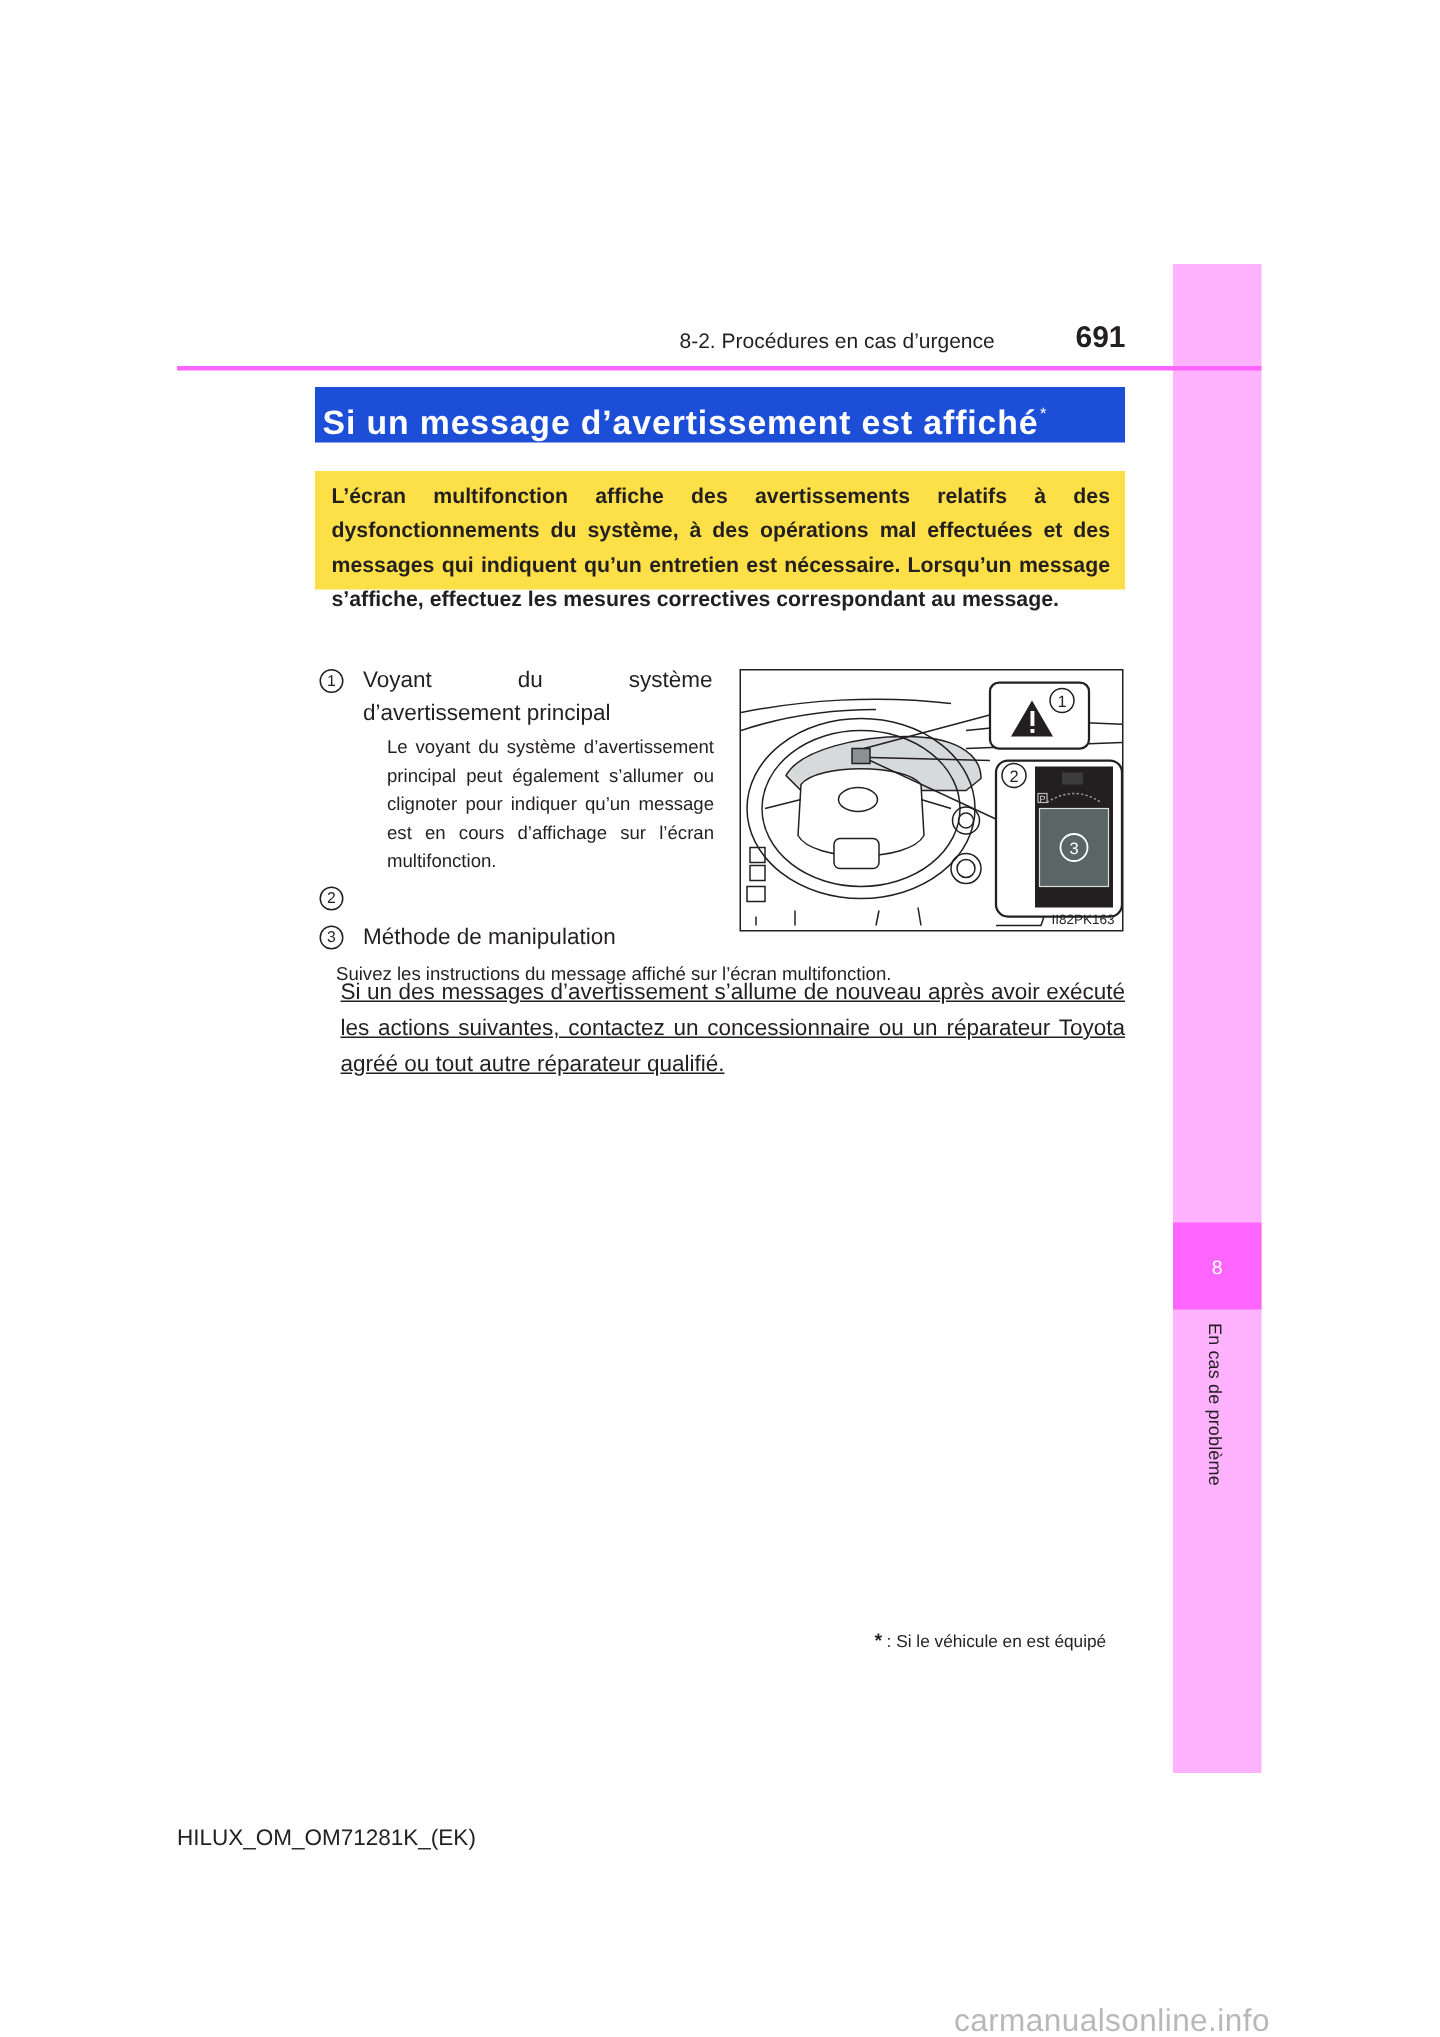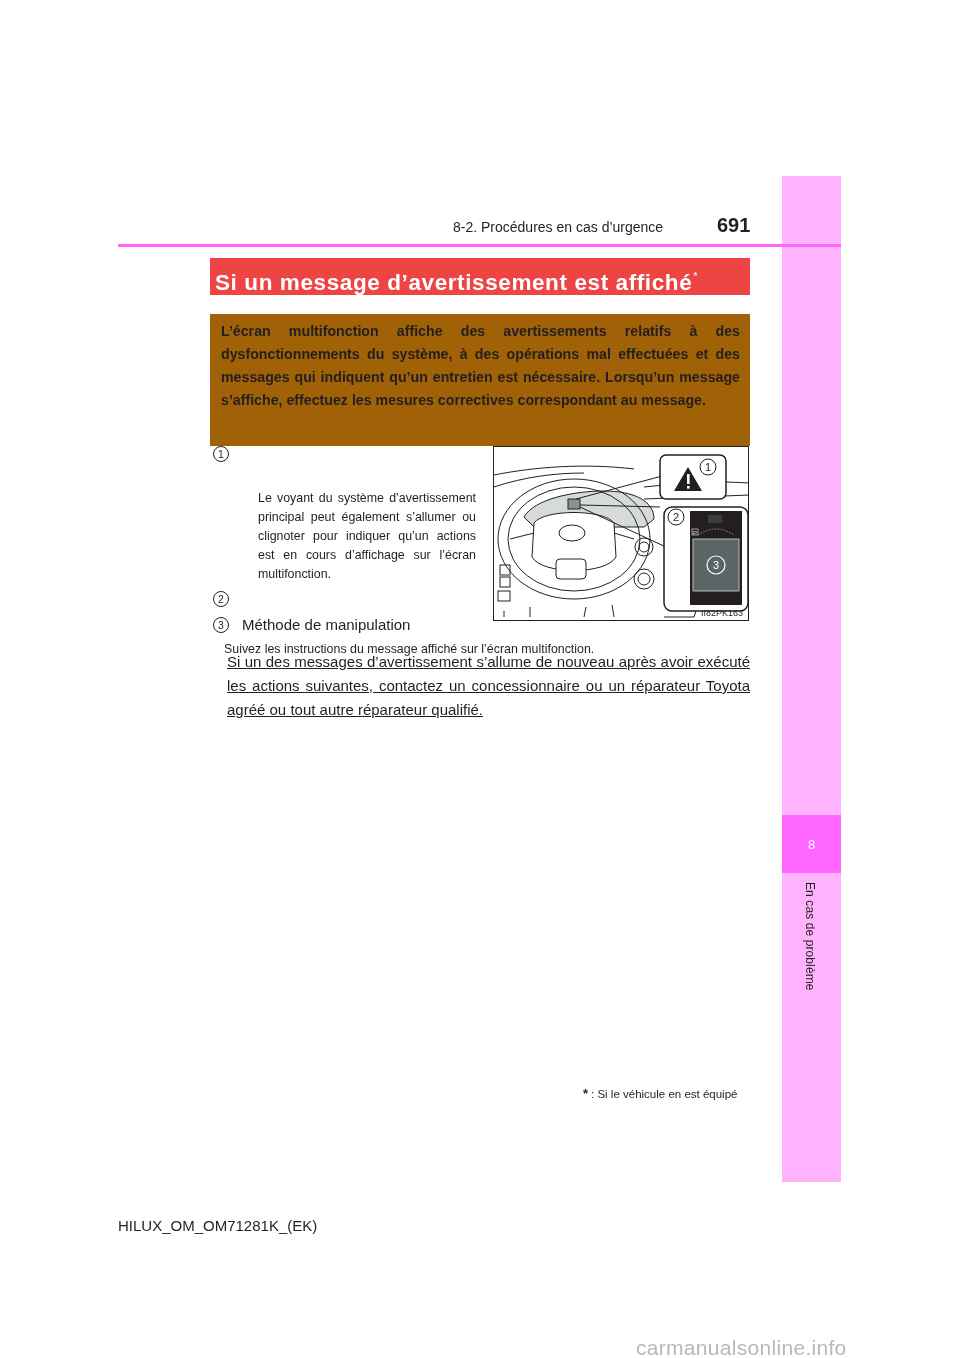--- a/index.html
+++ b/index.html
@@ -3,23 +3,23 @@
 <meta charset="utf-8">
 <style>
   html, body { margin:0; padding:0; }
   body { width:960px; height:1358px; position:relative; background:#ffffff; font-family:"Liberation Sans", sans-serif; color:#231f20; overflow:hidden; }
   .side-tab { position:absolute; left:782px; top:176px; width:59px; height:1006px; background:#ffb3ff; }
   .side-tab-num { position:absolute; left:782px; top:815px; width:59px; height:58px; background:#ff66ff; color:#ffffff; font-size:13px; display:flex; align-items:center; justify-content:center; }
   .side-tab-label { position:absolute; left:803px; top:882px; writing-mode:vertical-rl; font-size:12px; color:#231f20; letter-spacing:0.1px; }
   .header-line { position:absolute; left:118px; top:244px; width:723px; height:3px; background:#ff66ff; }
   .header-section { position:absolute; left:453px; top:219px; font-size:14px; color:#231f20; }
   .header-page { position:absolute; left:717px; top:214px; font-size:20px; font-weight:bold; color:#231f20;text-align:center; }
-  .title-band { position:absolute; left:210px; top:258px; width:540px; height:37px; background:#ef4444; color:#fff; font-weight:bold; font-size:22.5px; line-height:37px; padding-left:5px; box-sizing:border-box; white-space:nowrap; letter-spacing:0.6px; }
+  .title-band { position:absolute; left:210px; top:258px; width:540px; height:37px; background:#1d4ed8; color:#fff; font-weight:bold; font-size:22.5px; line-height:37px; padding-left:5px; box-sizing:border-box; white-space:nowrap; letter-spacing:0.6px; }
   .title-band sup { font-size:11px; vertical-align:10px; font-weight:normal; margin-left:1px; }
-  .intro-box { position:absolute; left:210px; top:314px; width:540px; height:132px; background:#a16207; padding:6px 10px 0 11px; box-sizing:border-box; }
+  .intro-box { position:absolute; left:210px; top:314px; width:540px; height:79px; background:#fde047; padding:6px 10px 0 11px; box-sizing:border-box; }
   .intro-box p { margin:0; font-weight:bold; font-size:14.2px; line-height:23px; text-align:justify; text-align-last:left; }
   .item { position:absolute; font-size:15px; line-height:22px; }
   .num-circle { position:absolute; width:14px; height:14px; border:1px solid #231f20; border-radius:50%; font-size:10.5px; line-height:14px; text-align:center; box-sizing:content-box; }
   .item-text { text-align:justify; text-align-last:left; }
   .sub-text { position:absolute; font-size:12.4px; line-height:19px; text-align:justify; text-align-last:left; color:#231f20; }
   .figure { position:absolute; left:493px; top:446px; width:256px; height:175px; border:1px solid #231f20; box-sizing:border-box; background:#fff; overflow:hidden; }
   .fig-code { position:absolute; right:5px; bottom:2px; font-size:9px; color:#231f20; }
   .body-para { position:absolute; left:227px; top:650px; width:523px; font-size:15px; line-height:24px; text-align:justify; text-align-last:left;text-decoration:underline; }
   .footnote { position:absolute; left:583px; top:1086px; font-size:11.5px; }
   .footnote .star { font-weight:bold; font-size:13px; margin-right:3px; }
@@ -42,22 +42,23 @@
 <div class="title-band">
   <span>Si un message d’avertissement est affiché</span><sup>*</sup>
 </div>
 
 <div class="intro-box">
   <p>L’écran multifonction affiche des avertissements relatifs à des dysfonctionnements du système, à des opérations mal effectuées et des messages qui indiquent qu’un entretien est nécessaire. Lorsqu’un message s’affiche, effectuez les mesures correctives correspondant au message.</p>
 </div>
 
 <div class="item" style="left:213px; top:443px; width:262px;">
   <span class="num-circle" style="left:0; top:3px;">1</span>
+  <div class="item-text" style="margin-left:29px;">Voyant du système d’avertissement principal</div>
 </div>
-<div class="sub-text" style="left:258px; top:489px; width:218px;">Le voyant du système d’avertissement principal peut également s’allumer ou clignoter pour indiquer qu’un actions est en cours d’affichage sur l’écran multifonction.</div>
+<div class="sub-text" style="left:258px; top:489px; width:218px;">Le voyant du système d’avertissement principal peut également s’allumer ou clignoter pour indiquer qu’un message est en cours d’affichage sur l’écran multifonction.</div>
 
 <div class="item" style="left:213px; top:588px; width:270px;">
   <span class="num-circle" style="left:0; top:3px;">2</span>
 </div>
 
 <div class="item" style="left:213px; top:614px; width:300px;">
   <span class="num-circle" style="left:0; top:3px;">3</span>
   <div class="item-text" style="margin-left:29px;">Méthode de manipulation</div>
 </div>
 <div class="sub-text" style="left:224px; top:640px; width:520px; text-align:right;">Suivez les instructions du message affiché sur l’écran multifonction.</div>

